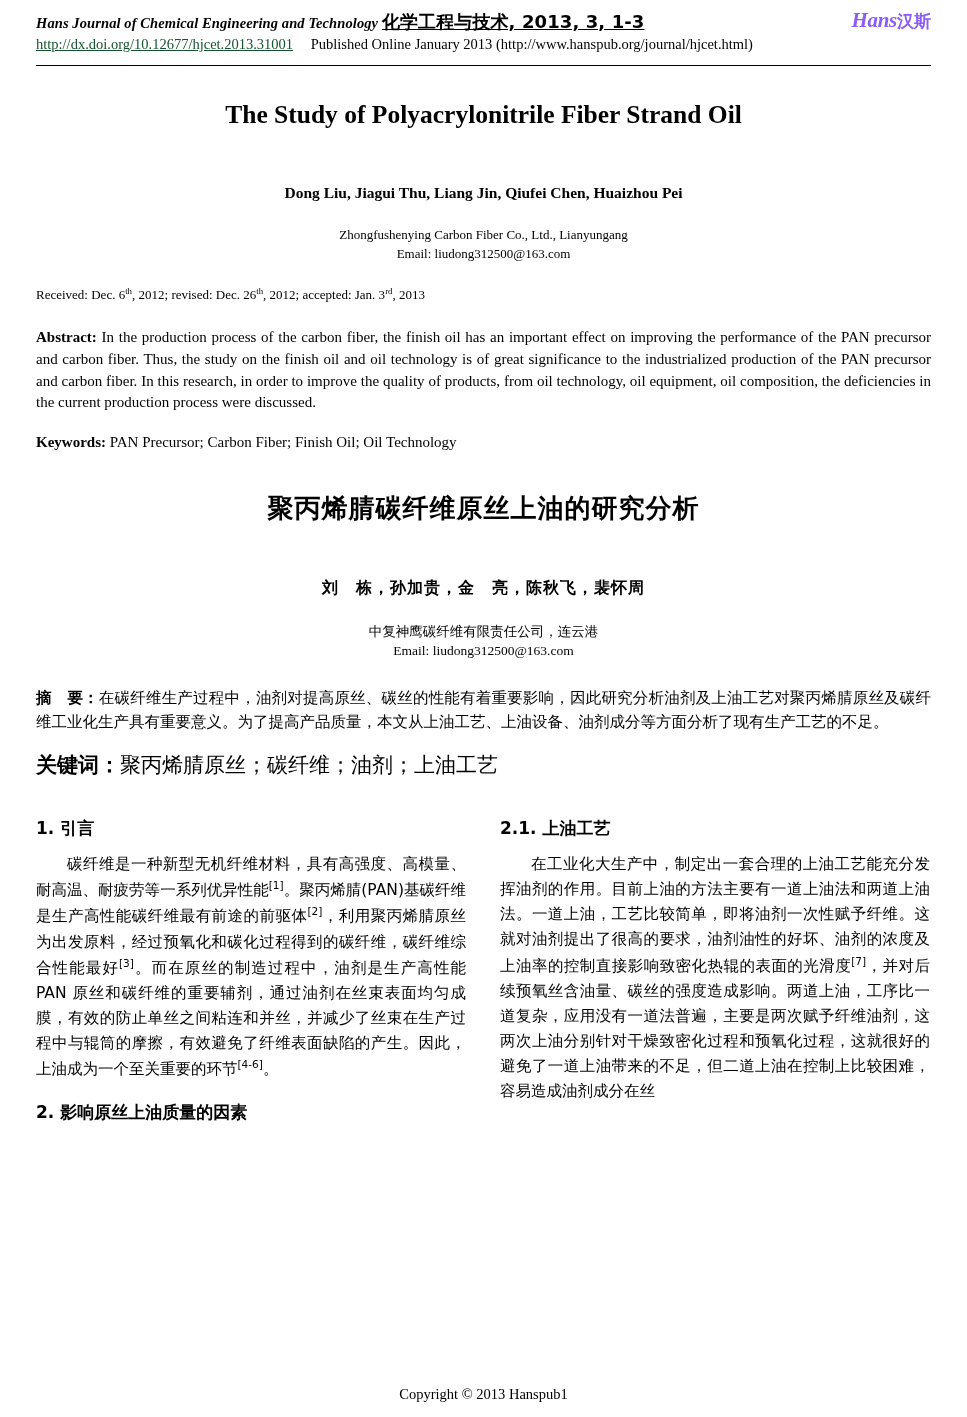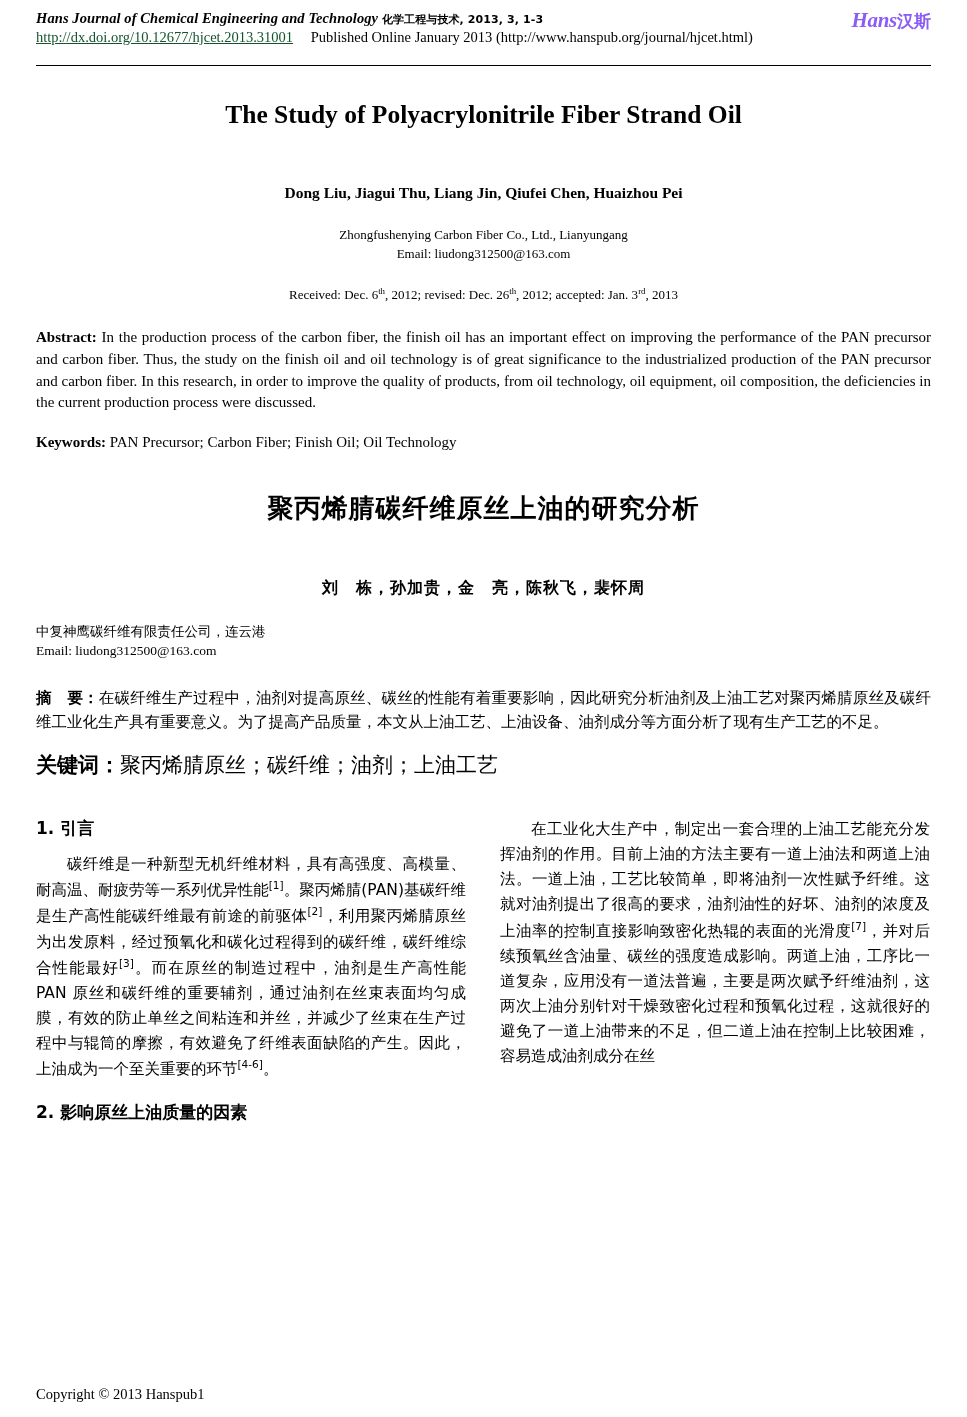--- a/index.html
+++ b/index.html
@@ -32,22 +32,23 @@
     font-size: 14.5px;
     font-weight: bold;
     font-style: italic;
     font-family: "Liberation Serif", serif;
     letter-spacing: 0.1px;
     white-space: nowrap;
   }
   .journal-line .cn {
     font-style: normal;
     font-family: "DejaVu Sans", sans-serif;
-    font-size: 11px;
-    font-weight: bold;
+    font-size: 18px;
+    font-weight: bold;
+    text-decoration: underline;
   }
   .doi-line {
     font-size: 14.5px;
     margin-top: 2px;
     white-space: nowrap;
   }
   .doi-link {
     color: #14532d;
     text-decoration: underline;
   }
@@ -90,21 +91,21 @@
     font-weight: bold;
     margin-top: 54px;
   }
   .en-affil {
     text-align: center;
     font-size: 13px;
     margin-top: 24px;
     line-height: 1.45;
   }
   .en-dates {
-    text-align: center;
+    text-align: left;
     font-size: 13px;
     margin-top: 22px;
   }
   sup { font-size: 0.68em; vertical-align: super; }
 
   
   .abstract {
     margin-top: 24px;
     font-size: 15px;
     line-height: 1.45;
@@ -128,21 +129,21 @@
   }
   .cn-authors {
     text-align: center;
     font-size: 16px;
     font-weight: bold;
     margin-top: 52px;
     font-family: "DejaVu Sans", sans-serif;
     letter-spacing: 1px;
   }
   .cn-affil {
-    text-align: left;
+    text-align: center;
     font-size: 13.5px;
     margin-top: 22px;
     line-height: 1.5;
     font-family: "DejaVu Sans", sans-serif;
   }
   .cn-affil .mail {
     font-family: "Liberation Serif", serif;
     font-size: 13.5px;
   }
   .cn-dates {
@@ -194,21 +195,21 @@
   }
 
   
   .footer {
     position: absolute;
     left: 36px;
     right: 36px;
     bottom: 14px;
     font-size: 14.5px;
     display: flex;
-    justify-content: flex-start;
+    justify-content: center;
     font-family: "Liberation Serif", serif;
   }
 </style>
 </head>
 <body>
 
 <div class="page">
 
   <div class="masthead">
     <div class="journal-line">
@@ -260,20 +261,21 @@
 
     <div class="col">
       <div class="sec-head">1. 引言</div>
       <p class="body-p">
         <span>碳纤维是一种新型无机纤维材料，具有高强度、高模量、耐高温、耐疲劳等一系列优异性能</span><sup>[1]</sup><span>。聚丙烯腈(PAN)基碳纤维是生产高性能碳纤维最有前途的前驱体</span><sup>[2]</sup><span>，利用聚丙烯腈原丝为出发原料，经过预氧化和碳化过程得到的碳纤维，碳纤维综合性能最好</span><sup>[3]</sup><span>。而在原丝的制造过程中，油剂是生产高性能 PAN 原丝和碳纤维的重要辅剂，通过油剂在丝束表面均匀成膜，有效的防止单丝之间粘连和并丝，并减少了丝束在生产过程中与辊筒的摩擦，有效避免了纤维表面缺陷的产生。因此，上油成为一个至关重要的环节</span><sup>[4-6]</sup><span>。</span>
       </p>
       <div class="sec-head spaced">2. 影响原丝上油质量的因素</div>
     </div>
 
     <div class="col">
+      <div class="sec-head">2.1. 上油工艺</div>
       <p class="body-p">
         <span>在工业化大生产中，制定出一套合理的上油工艺能充分发挥油剂的作用。目前上油的方法主要有一道上油法和两道上油法。一道上油，工艺比较简单，即将油剂一次性赋予纤维。这就对油剂提出了很高的要求，油剂油性的好坏、油剂的浓度及上油率的控制直接影响致密化热辊的表面的光滑度</span><sup>[7]</sup><span>，并对后续预氧丝含油量、碳丝的强度造成影响。两道上油，工序比一道复杂，应用没有一道法普遍，主要是两次赋予纤维油剂，这两次上油分别针对干燥致密化过程和预氧化过程，这就很好的避免了一道上油带来的不足，但二道上油在控制上比较困难，容易造成油剂成分在丝</span>
       </p>
     </div>
 
   </div>
 
   <div class="footer">
     <span>Copyright © 2013 Hanspub</span>
     <span>1</span>

